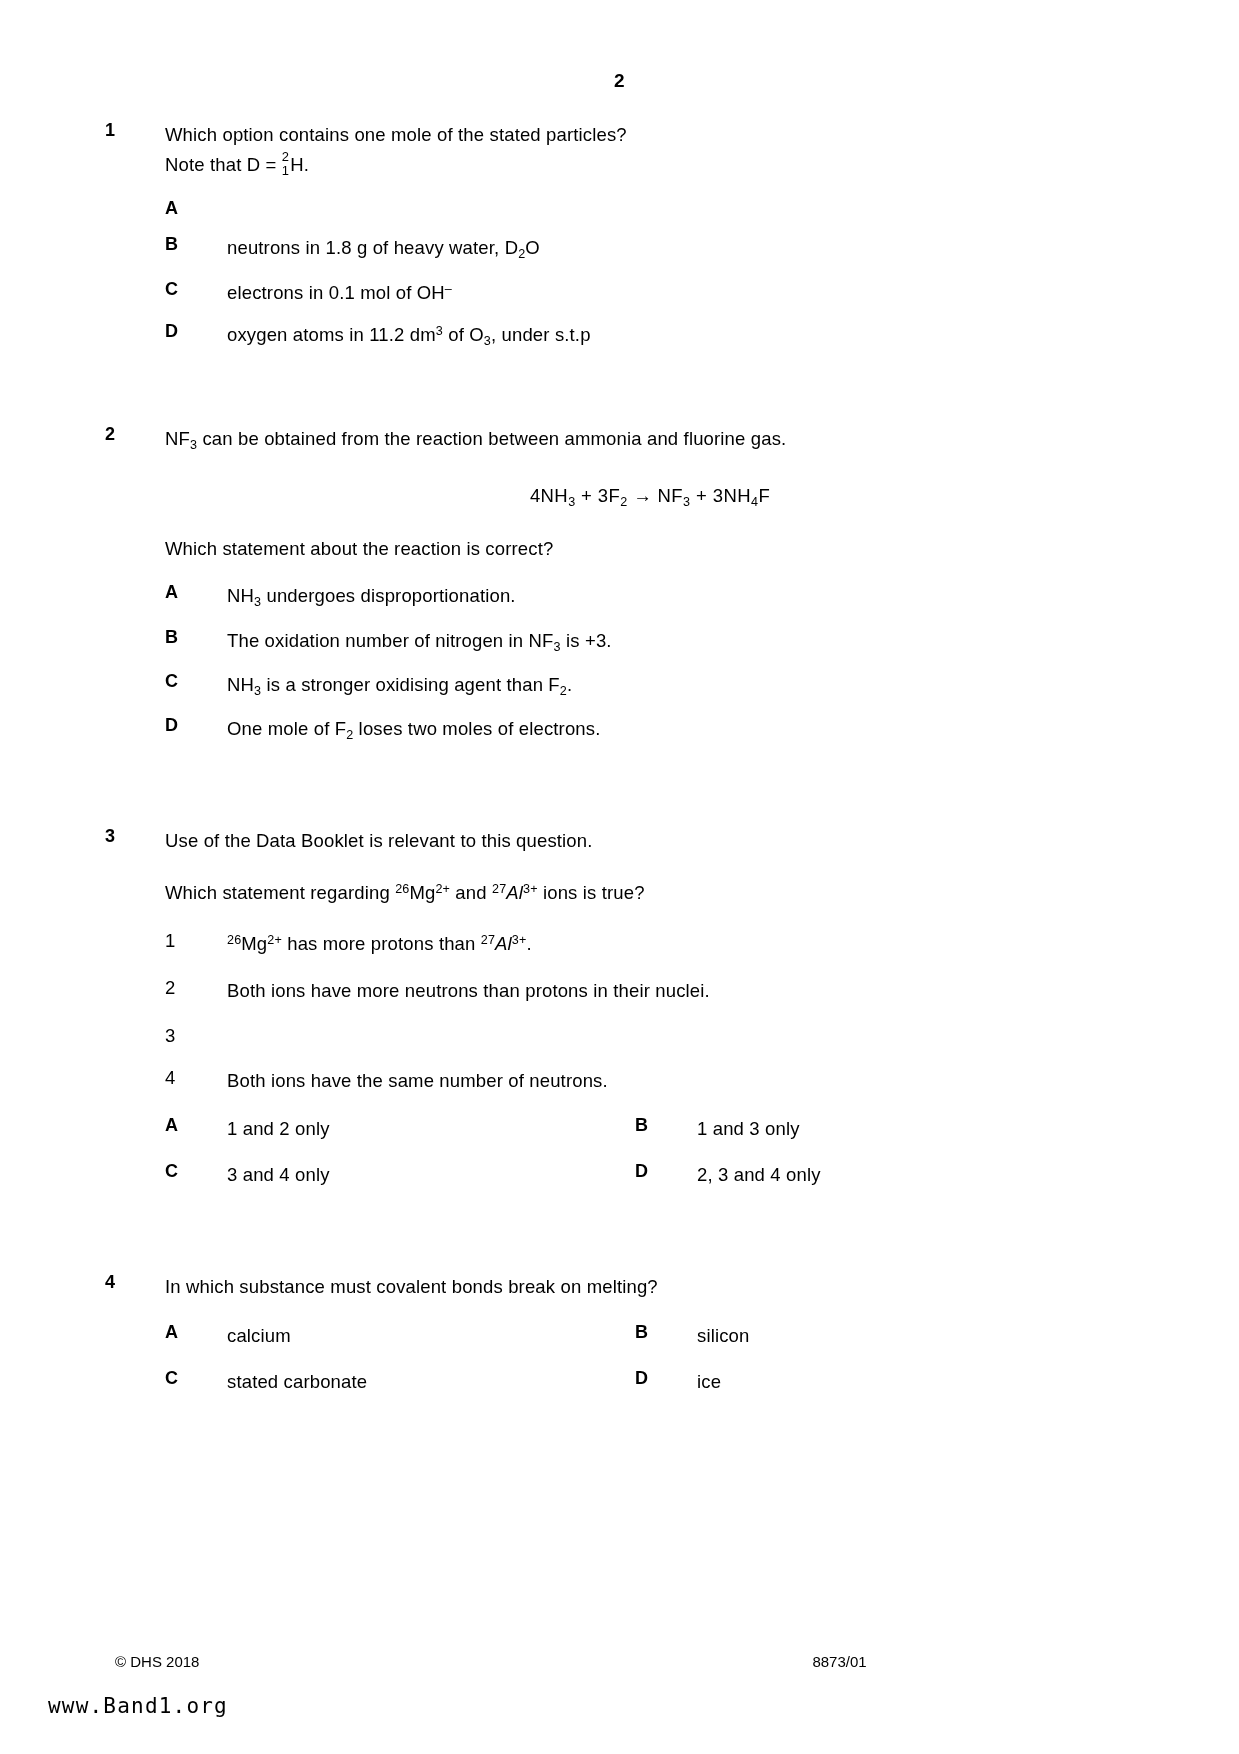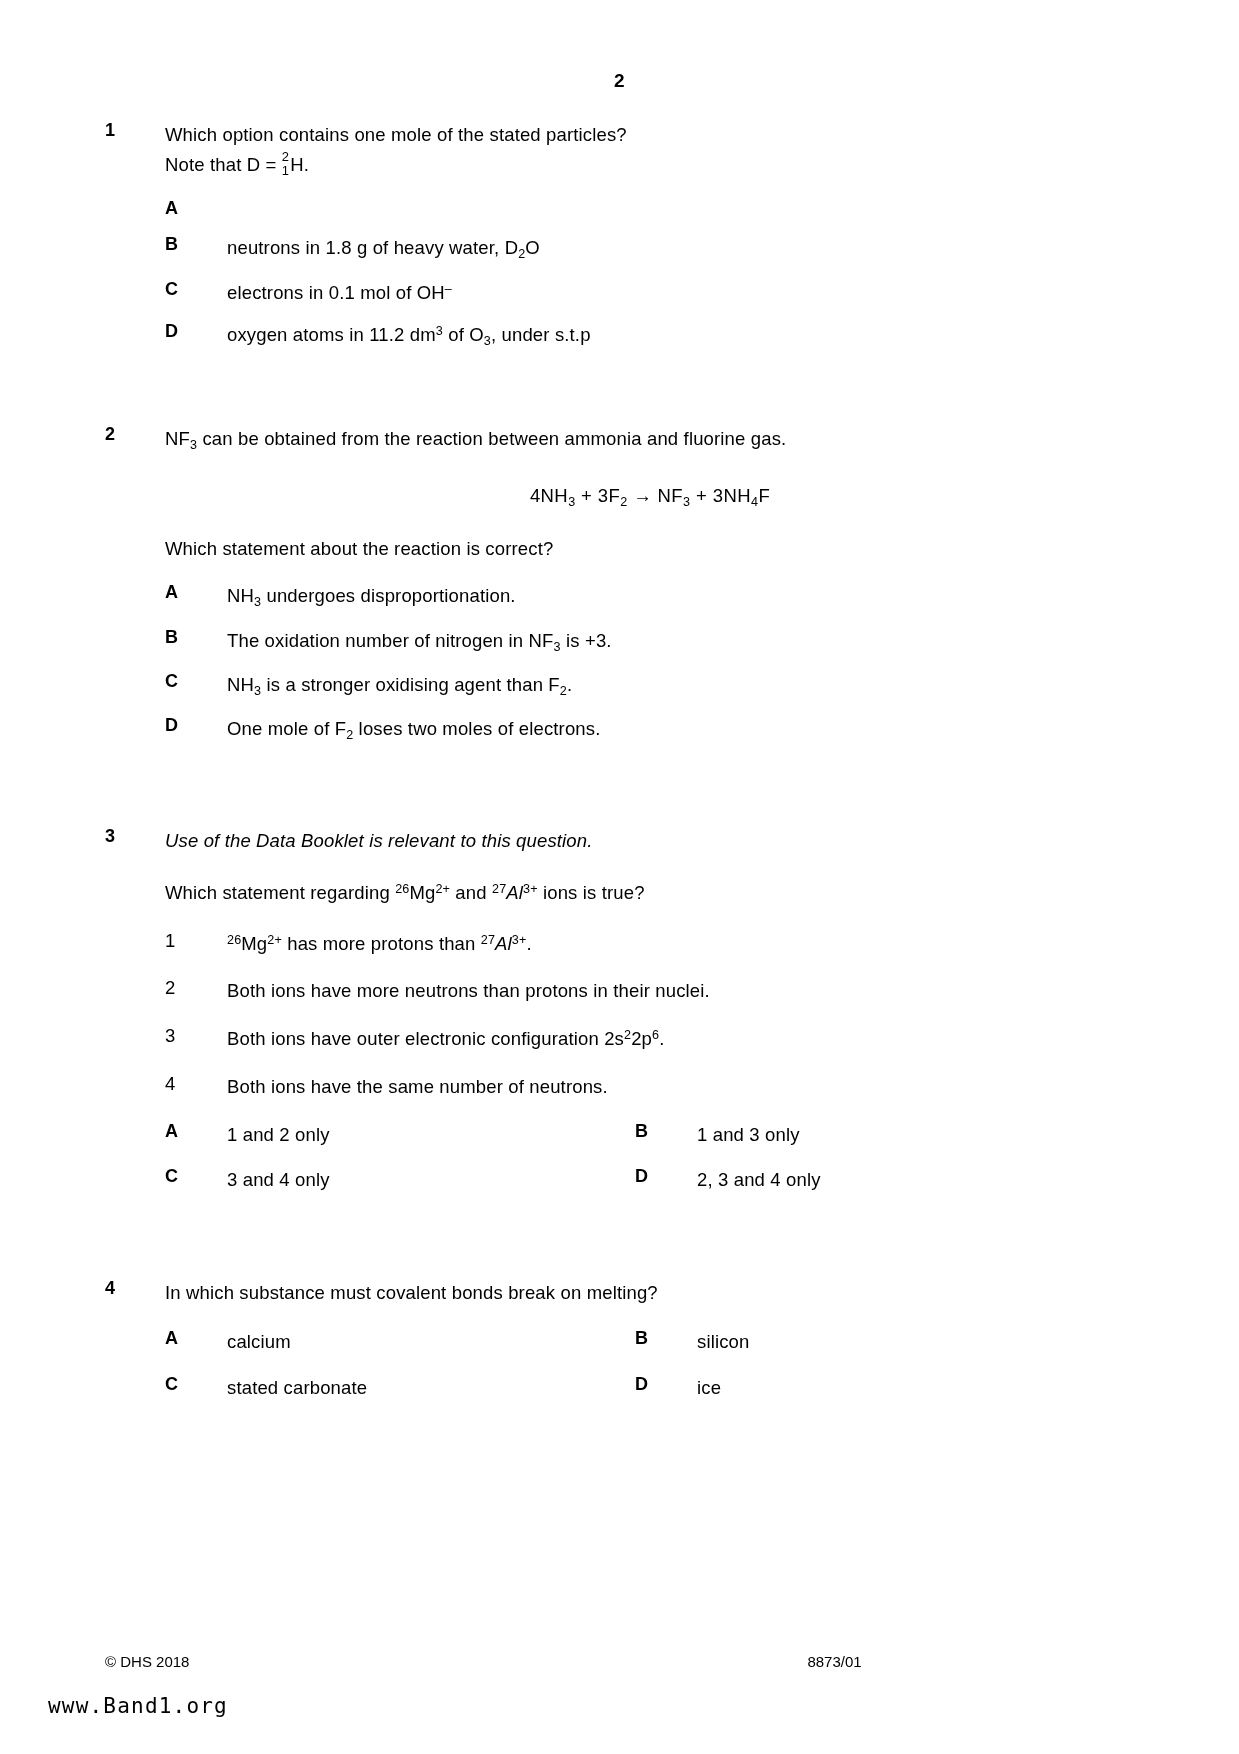--- a/index.html
+++ b/index.html
@@ -51,21 +51,20 @@
   }
   .q-body {
     margin-left: 60px;
   }
   .q-stem {
     font-size: 18.5px;
     line-height: 1.62;
     letter-spacing: 0.15px;
   }
   .q-stem.italic {
-    font-style: italic;
   }
 
   .equation {
     text-align: center;
     font-size: 18.5px;
     margin: 30px 0 26px 0;
     letter-spacing: 0.4px;
   }
 
   .options {
@@ -130,21 +129,21 @@
     line-height: 1.05;
     margin-right: 1px;
   }
   .frac .top { display: block; }
   .frac .bot { display: block; }
   .gap-md { height: 58px; }
   .gap-lg { height: 66px; }
 
   .footer {
     position: absolute;
-    left: 105px;
+    left: 115px;
     right: 105px;
     bottom: 84px;
     display: flex;
     font-size: 15px;
   }
   .footer-left { width: 430px; }
   .footer-center { flex: 1; text-align: center; }
   .watermark {
     position: absolute;
     left: 48px;
@@ -237,21 +236,20 @@
           <div class="num-row">
             <div class="num-label">1</div>
             <div class="opt-text"><sup>26</sup><span>Mg</span><sup>2+</sup><span> has more protons than </span><sup>27</sup><span style="font-style:italic">Al</span><sup>3+</sup><span>.</span></div>
           </div>
           <div class="num-row">
             <div class="num-label">2</div>
             <div class="opt-text"><span>Both ions have more neutrons than protons in their nuclei.</span></div>
           </div>
           <div class="num-row">
             <div class="num-label">3</div>
-            <div class="opt-text"><span>Both ions have outer electronic configuration 2s</span><sup>2</sup><span>2p</span><sup>6</sup><span>.</span></div>
           </div>
           <div class="num-row">
             <div class="num-label">4</div>
             <div class="opt-text"><span>Both ions have the same number of neutrons.</span></div>
           </div>
         </div>
 
         <div class="opt-grid">
           <div class="opt-grid-row">
             <div class="opt-cell left">

